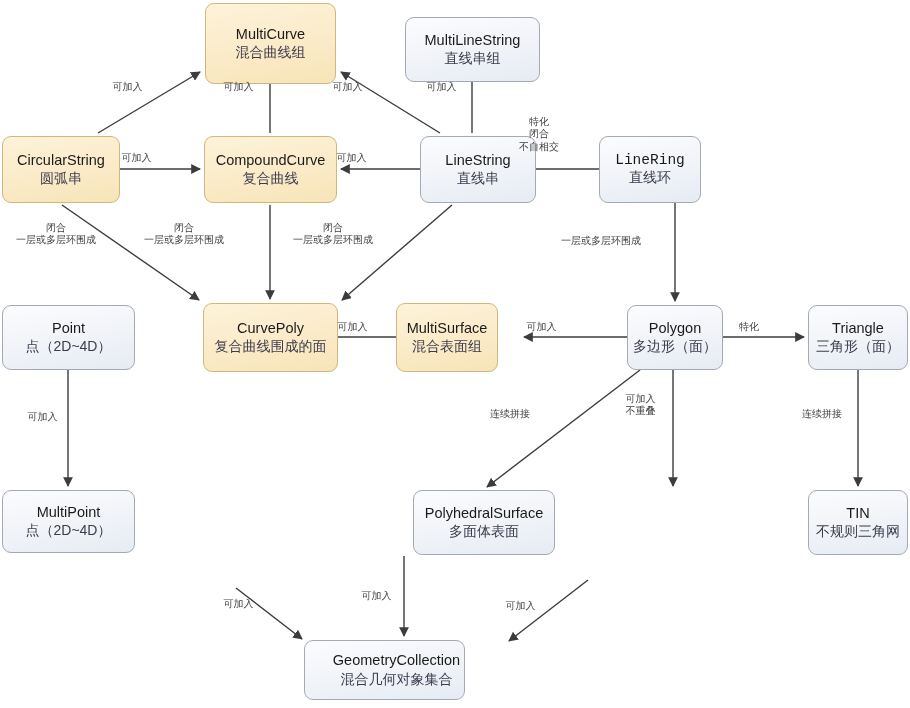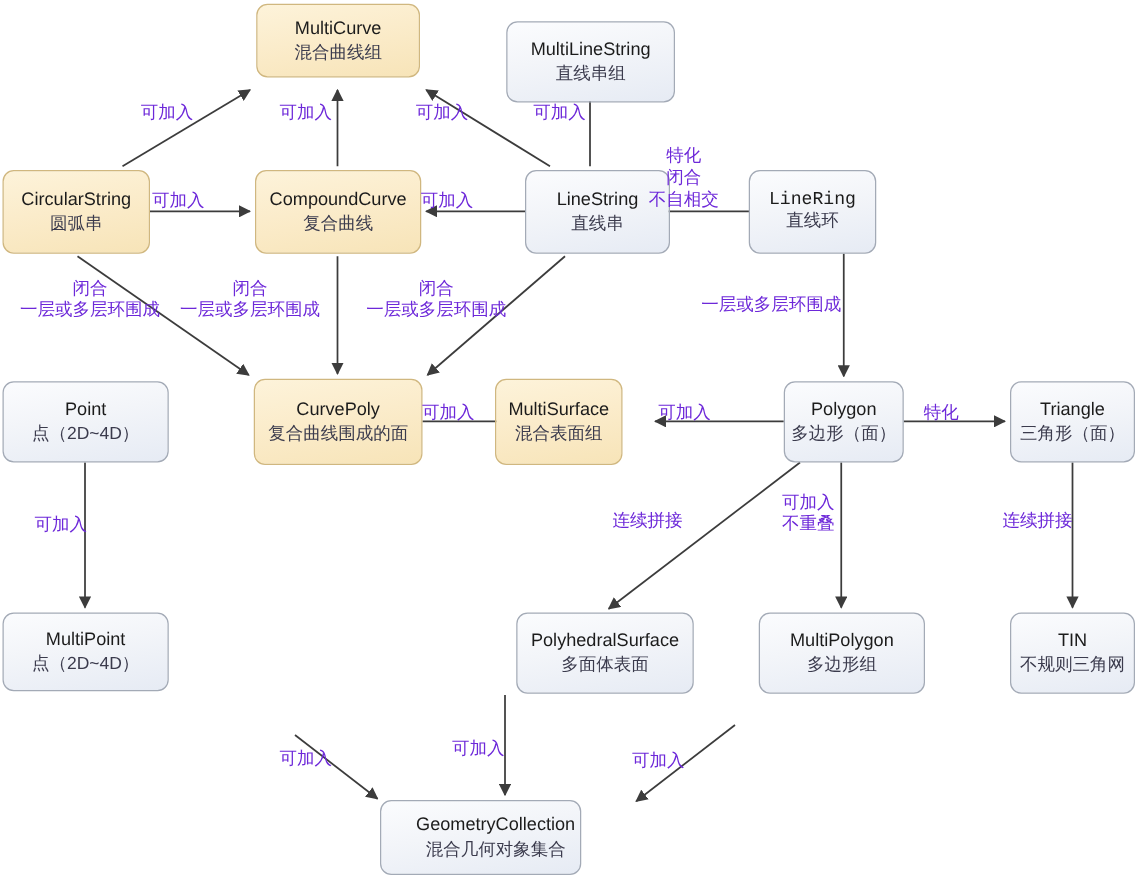--- a/index.html
+++ b/index.html
@@ -51,22 +51,22 @@
     white-space: nowrap;
   }
   .node .cn {
     color: #3b3b4d;
     font-size: 14px;
     white-space: nowrap;
     margin-top: 1px;
   }
   .edge-label {
     position: absolute;
-    color: #6d28d9;
-    font-size: 14px;
+    color: #404040;
+    font-size: 10px;
     line-height: 1.26;
     text-align: center;
     white-space: nowrap;
     z-index: 6;
     background: transparent;
   }
   .edge-label.multi { text-align: center; }
 </style>
 </head>
 <body>
@@ -118,21 +118,21 @@
       <path d="M 858 370 L 858 486"></path>
 
       <path d="M 236 588 L 302 639"></path>
 
       <path d="M 404 556 L 404 636"></path>
 
       <path d="M 588 580 L 509 641"></path>
     </g>
   </svg>
 
-  <div class="node accent" style="left:205px;top:3px;width:131px;height:59px;">
+  <div class="node accent" style="left:205px;top:3px;width:131px;height:81px;">
     <span class="en">MultiCurve</span>
     <span class="cn">混合曲线组</span>
   </div>
 
   <div class="node plain" style="left:405px;top:17px;width:135px;height:65px;">
     <span class="en">MultiLineString</span>
     <span class="cn">直线串组</span>
   </div>
 
   <div class="node accent" style="left:2px;top:136px;width:118px;height:67px;">
@@ -183,24 +183,20 @@
   <div class="node plain" style="left:2px;top:490px;width:133px;height:63px;">
     <span class="en">MultiPoint</span>
     <span class="cn">点（2D~4D）</span>
   </div>
 
   <div class="node plain" style="left:413px;top:490px;width:142px;height:65px;">
     <span class="en">PolyhedralSurface</span>
     <span class="cn">多面体表面</span>
   </div>
 
-  <div class="node plain" style="left:607px;top:490px;width:133px;height:65px;">
-    <span class="en">MultiPolygon</span>
-    <span class="cn">多边形组</span>
-  </div>
 
   <div class="node plain" style="left:808px;top:490px;width:100px;height:65px;">
     <span class="en">TIN</span>
     <span class="cn">不规则三角网</span>
   </div>
 
   <div class="node plain" style="left:304px;top:640px;width:161px;height:60px;padding-left:24px;">
     <span class="en">GeometryCollection</span>
     <span class="cn">混合几何对象集合</span>
   </div>

